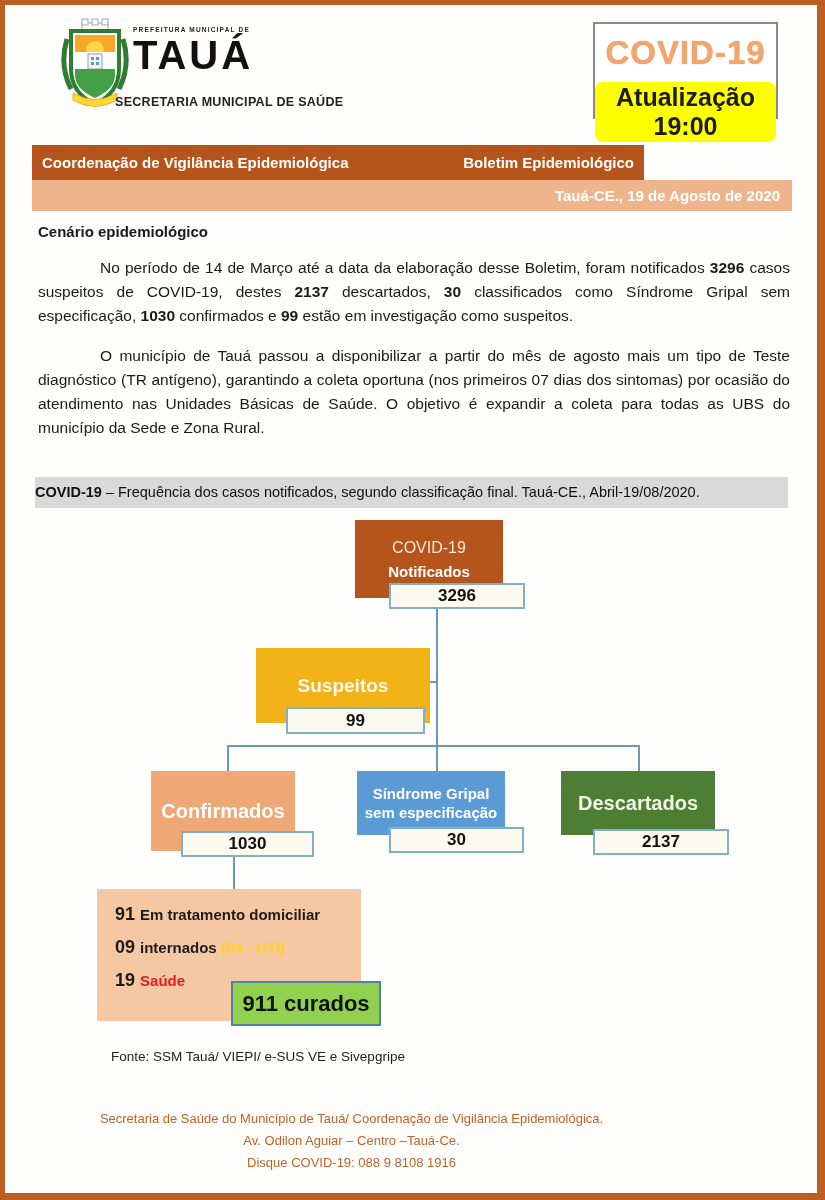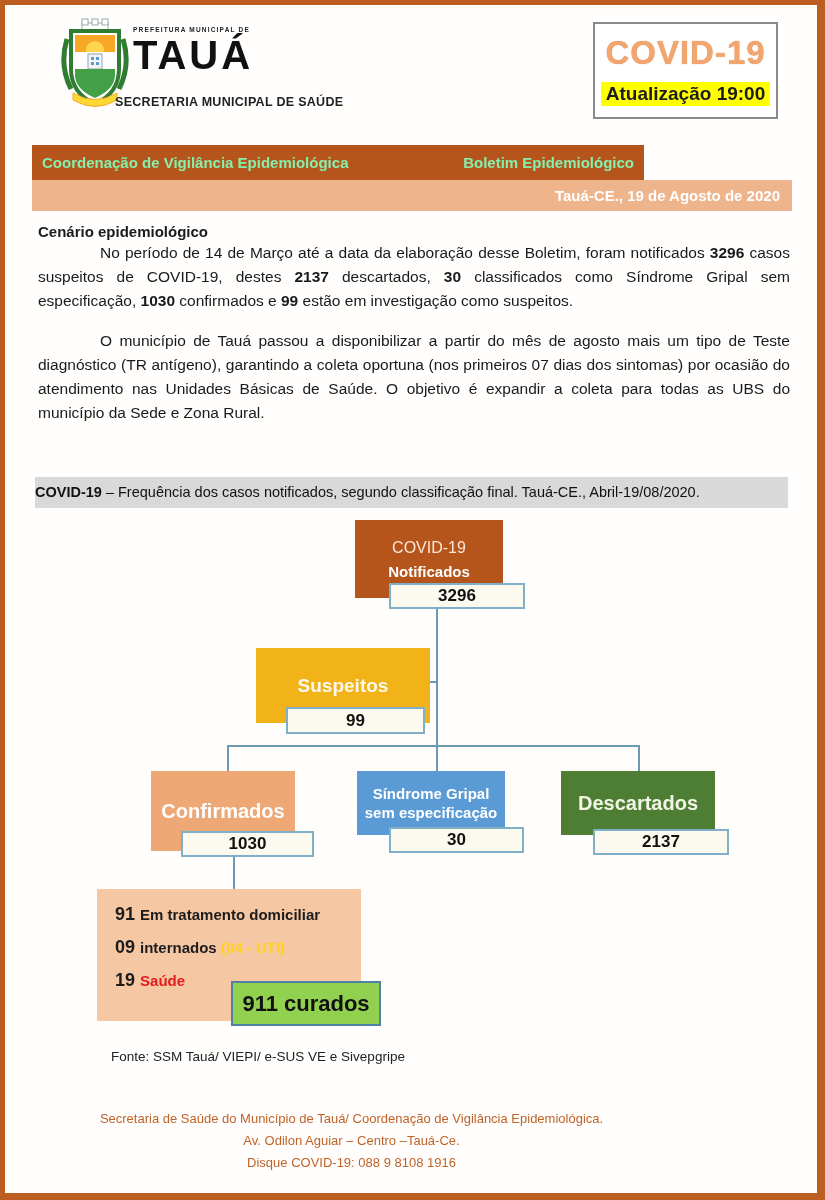--- a/index.html
+++ b/index.html
@@ -18,36 +18,36 @@
   .covid-badge {
     position:absolute; left:588px; top:17px; width:185px; height:97px;
     border:2px solid #8a8a8a; background:#fff; text-align:center;
   }
   .covid-badge-title {
     margin-top:10px; font-size:33px; font-weight:700; color:#f2a56d;
     text-shadow:0 0 1px #cf8352; letter-spacing:1px;
   }
   .covid-badge-update {
     display:inline-block; margin-top:10px; background:#ffff00; color:#1c1c1c;
-    font-size:19px; font-weight:700; padding:1px 5px;
+    font-size:25px; font-weight:700; padding:1px 5px;border-radius:8px;
   }
   
   .bar1 {
     position:absolute; left:27px; top:140px; width:612px; height:35px; background:#b5541b;
-    color:#86efac; font-size:15px; font-weight:700; display:flex; justify-content:space-between;
+    color:#ffffff; font-size:15px; font-weight:700; display:flex; justify-content:space-between;
     align-items:center; padding:0 10px;
   }
   .bar2 {
     position:absolute; left:27px; top:175px; width:760px; height:31px; background:#eeb48c;
     color:#fff; font-size:15px; font-weight:700; display:flex; justify-content:flex-end;
     align-items:center; padding:0 12px;
   }
   
   .text-block { position:absolute; left:33px; top:218px; width:752px; }
-  .text-block h2 { font-size:15px; font-weight:700; margin-bottom:1px; }
+  .text-block h2 { font-size:15px; font-weight:700; margin-bottom:16px; }
   .text-block p { font-size:15.5px; line-height:1.55; text-align:justify; text-indent:62px; margin-bottom:16px; }
   .run-bold { font-weight:700; }
   .run-num { font-weight:700; font-size:18px; }
   .run-yellow { font-weight:700; color:#ffd21e; }
   .run-red { font-weight:700; color:#e21c1c; }
   
   .section-bar {
     position:absolute; left:30px; top:472px; width:753px; height:31px; background:#d9d9d9;
     font-size:14.5px; text-align:left; line-height:31px; color:#111;
   }

